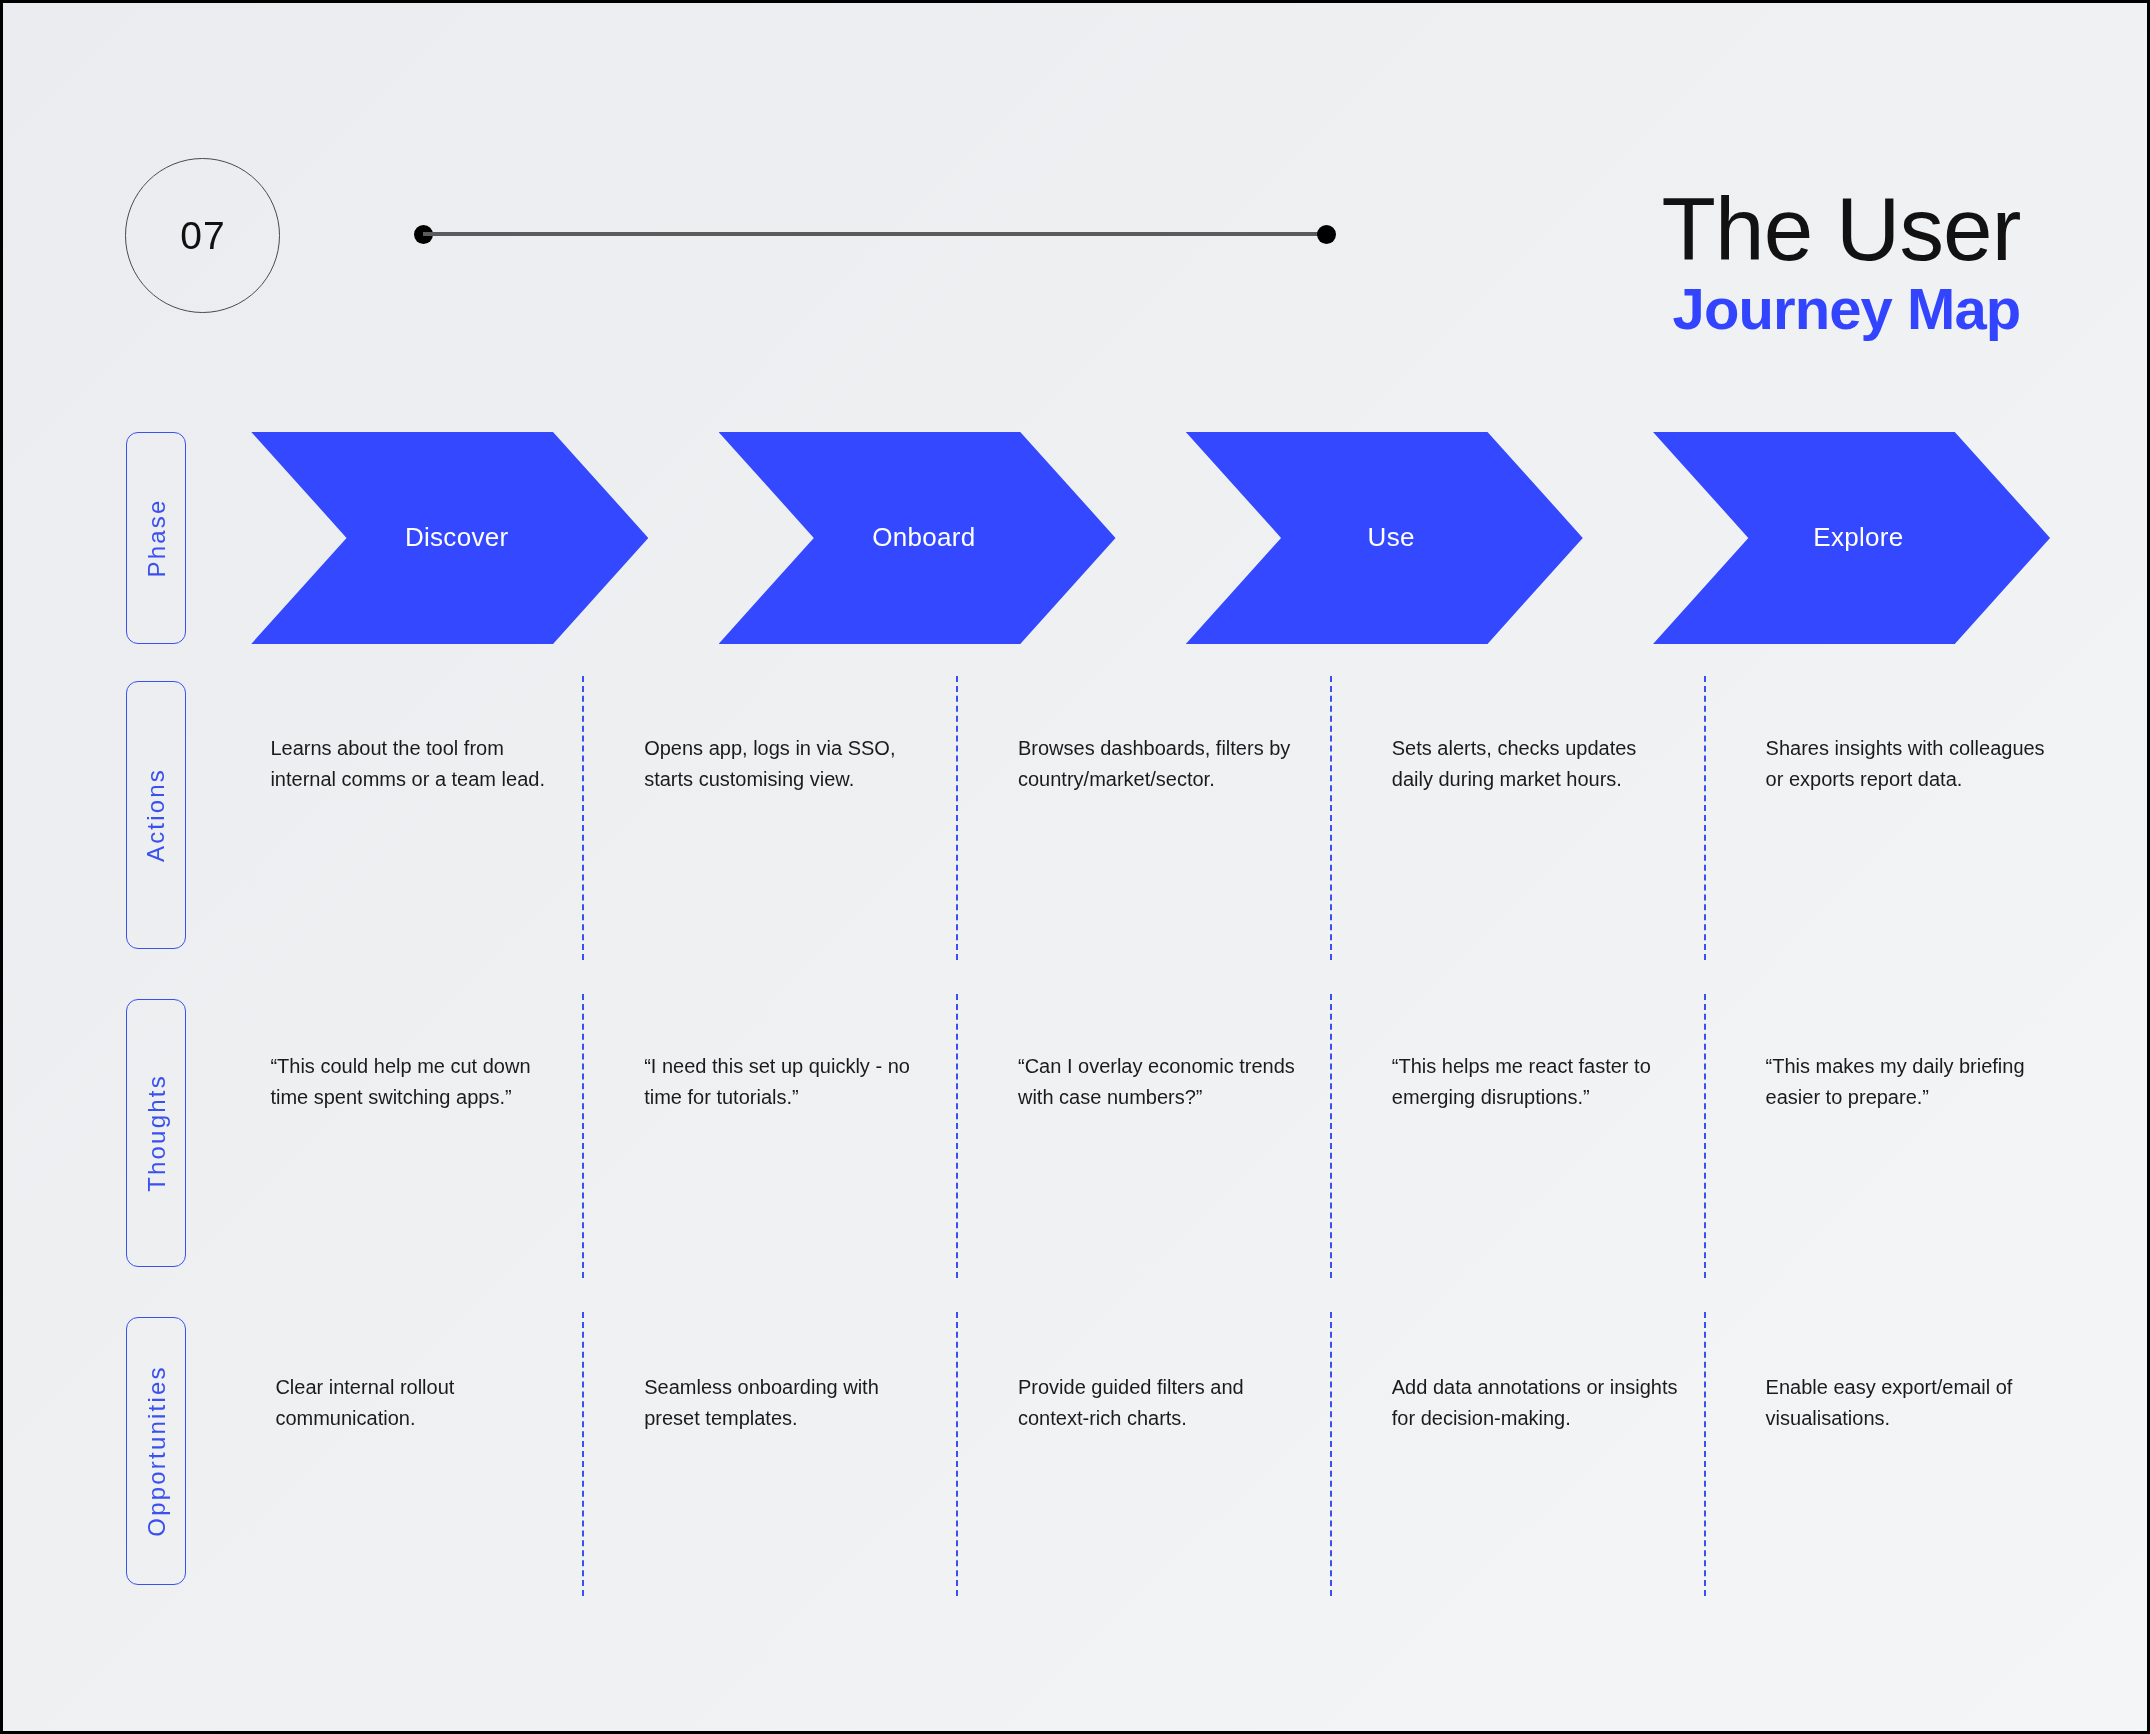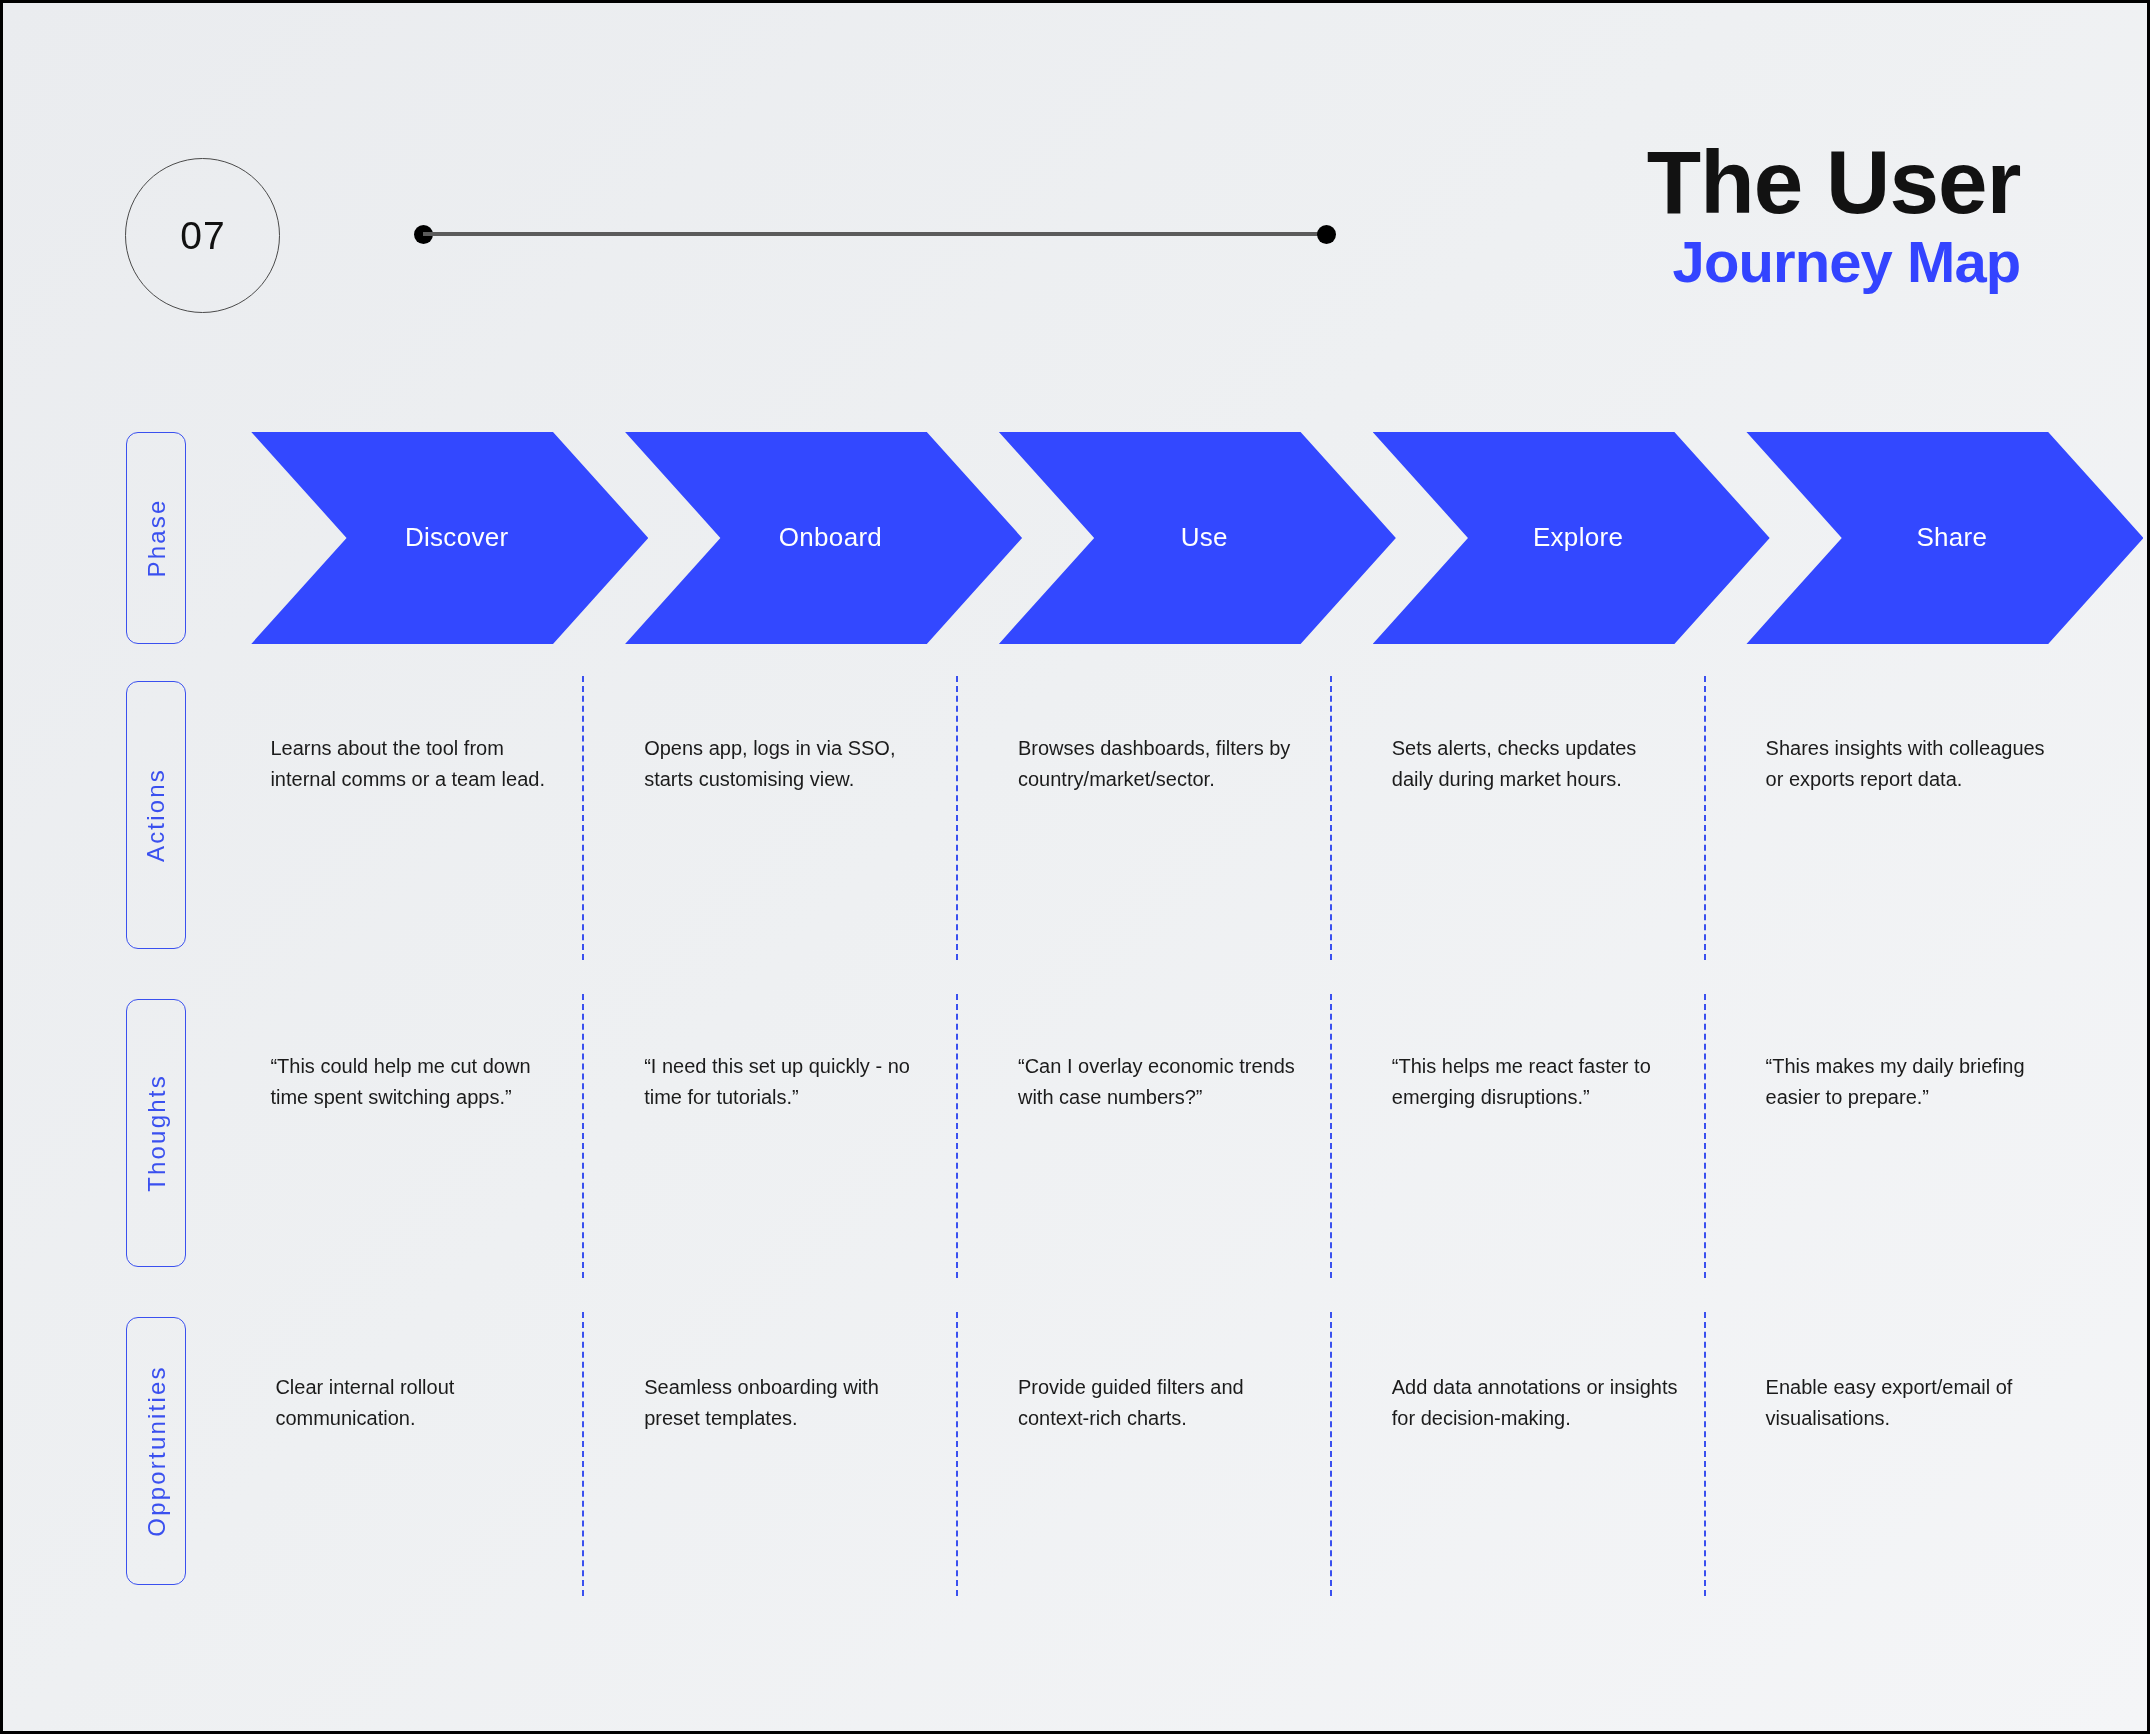--- a/index.html
+++ b/index.html
@@ -65,24 +65,25 @@
   .connector .dot.left { left: 0; }
   .connector .dot.right { right: 0; }
 
   .title-block {
     position: absolute;
     right: 127px; top: 131px;
     text-align: right;
   }
   .title-line1 {
     font-size: 89px;
-    font-weight: 700;
+    font-weight: 400;
     color: #121212;
     line-height: 1.08;
     letter-spacing: -0.9px;
+    margin-top: 47px;
   }
   .title-line2 {
     font-size: 58px;
     font-weight: 700;
     color: #3344ff;
     line-height: 1.08;
     letter-spacing: -0.9px;
   }
 
   
@@ -225,25 +226,20 @@
         <div class="col">
           <div class="chev">
             <span class="label">Use</span>
           </div>
         </div>
         <div class="col">
           <div class="chev">
             <span class="label">Explore</span>
           </div>
         </div>
-        <div class="col">
-          <div class="chev">
-            <span class="label">Share</span>
-          </div>
-        </div>
       </div>
     </div>
 
     <div class="row body-row actions-row">
       <div class="row-label">
         <span class="txt">Actions</span>
       </div>
       <div class="cols">
         <div class="col">
 

